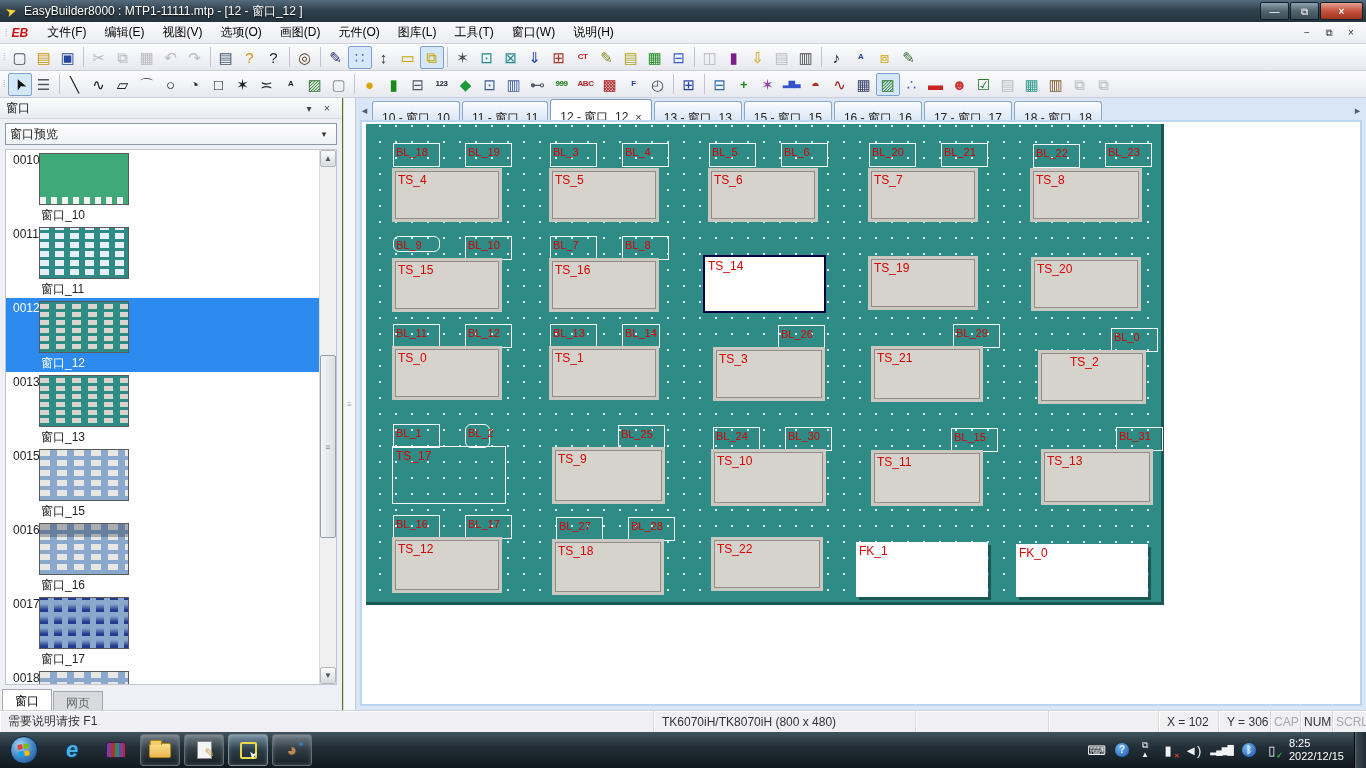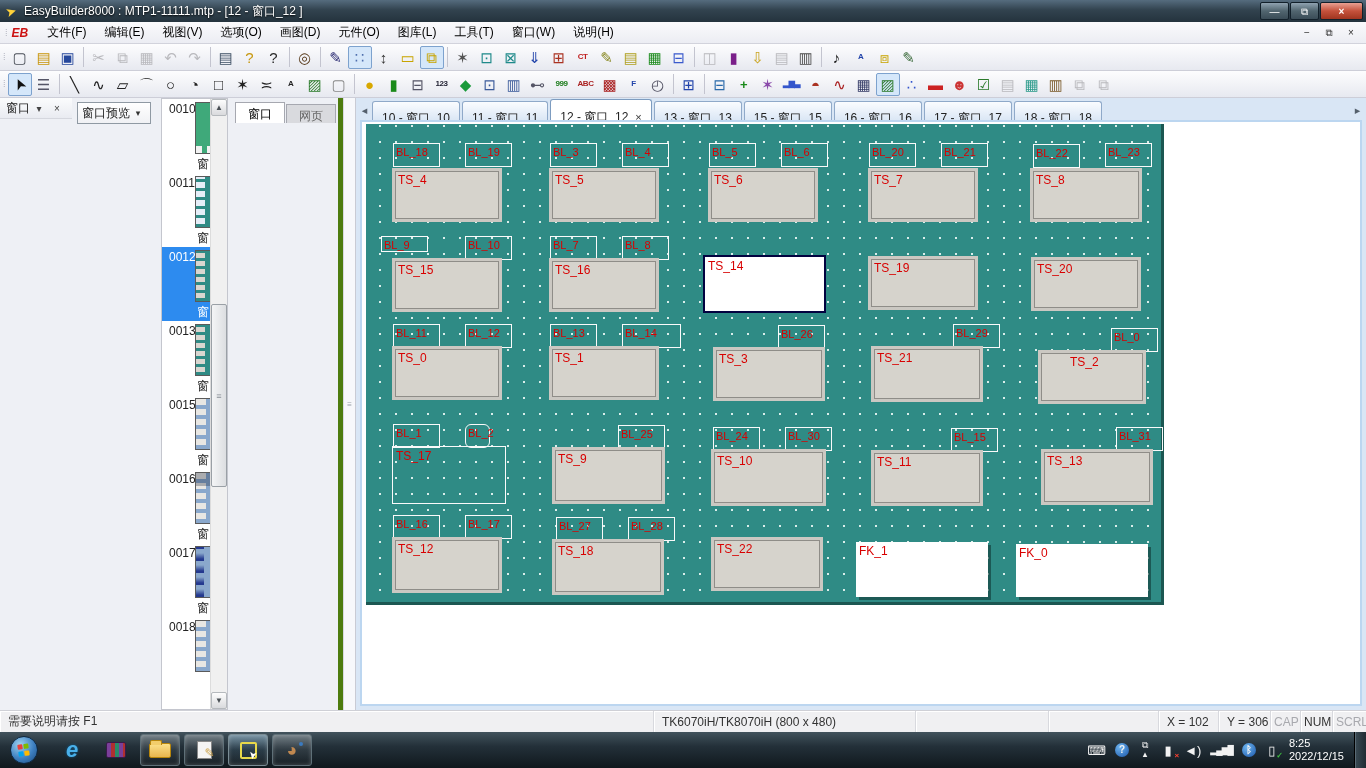--- a/index.html
+++ b/index.html
@@ -28,21 +28,21 @@
   .tb-btn.sel{background:#d5e7fa;border-color:#7da2ce}
   .tb-btn.dis .tb-ic{color:#b9b9bd !important}
   .tb-ic{font-size:15px;line-height:1}
   .tb-ic.tb-txt{font-size:8px;font-weight:bold;letter-spacing:-.5px}
   .tb-sep{display:inline-block;width:1px;height:20px;background:#c3c4cf;margin:0 3px;vertical-align:middle}
 
   
   .main{height:612px;display:flex}
 
   
-  .panel{width:343px;background:#eef0f5;border-right:5px solid #4d7c0f;display:flex;flex-direction:row}
+  .panel{width:343px;background:#eef0f5;border-right:1px solid #4d7c0f;display:flex;flex-direction:column}
   .panel-header{height:21px;display:flex;align-items:center;padding:0 6px;background:linear-gradient(#fbfcfd,#e9ebf1);border-bottom:1px solid #d5d7de}
   .panel-title{flex:1}
   .panel-hbtn{width:18px;text-align:center;color:#444;font-size:10px}
   .panel-combo{height:22px;margin:4px 5px;border:1px solid #8f99a3;background:linear-gradient(#fff,#f0f1f4);display:flex;align-items:center;padding:0 4px}
   .panel-combo .cb-text{flex:1}
   .cb-arrow{width:16px;text-align:center;color:#333;font-size:9px}
   .panel-list{flex:1;margin:0 5px;background:#fff;border:1px solid #c4c6ce;display:flex;overflow:hidden;position:relative}
   .plist-inner{flex:1;overflow:hidden}
   .p-item{height:74px;position:relative}
   .p-item.sel{background:#2d8bef;color:#fff}
@@ -561,21 +561,21 @@
           </div>
           <div class="w-bl" style="left: 667px; top: 20px; width: 47px; height: 24px;">
             <span class="wlabel">BL_22</span>
           </div>
           <div class="w-bl" style="left: 739px; top: 19px; width: 47px; height: 24px;">
             <span class="wlabel">BL_23</span>
           </div>
           <div class="w-ts" style="left: 664px; top: 44px; width: 112px; height: 54px;">
             <span class="wlabel wlabel-big">TS_8</span>
           </div>
-          <div class="w-bl" style="left: 15px; top: 112px; width: 47px; height: 16px;">
+          <div class="w-bl" style="left: 27px; top: 112px; width: 47px; height: 16px; border-radius: 6px;">
             <span class="wlabel">BL_9</span>
           </div>
           <div class="w-bl" style="left: 99px; top: 112px; width: 47px; height: 24px;">
             <span class="wlabel">BL_10</span>
           </div>
           <div class="w-ts" style="left: 26px; top: 134px; width: 110px; height: 54px;">
             <span class="wlabel wlabel-big">TS_15</span>
           </div>
           <div class="w-bl" style="left: 184px; top: 112px; width: 47px; height: 24px;">
             <span class="wlabel">BL_7</span>
@@ -600,21 +600,21 @@
           </div>
           <div class="w-bl" style="left: 99px; top: 200px; width: 47px; height: 24px;">
             <span class="wlabel">BL_12</span>
           </div>
           <div class="w-ts" style="left: 26px; top: 222px; width: 110px; height: 54px;">
             <span class="wlabel wlabel-big">TS_0</span>
           </div>
           <div class="w-bl" style="left: 184px; top: 200px; width: 47px; height: 24px;">
             <span class="wlabel">BL_13</span>
           </div>
-          <div class="w-bl" style="left: 256px; top: 200px; width: 59px; height: 24px;">
+          <div class="w-bl" style="left: 256px; top: 200px; width: 38px; height: 24px;">
             <span class="wlabel">BL_14</span>
           </div>
           <div class="w-ts" style="left: 183px; top: 222px; width: 110px; height: 54px;">
             <span class="wlabel wlabel-big">TS_1</span>
           </div>
           <div class="w-bl" style="left: 412px; top: 201px; width: 47px; height: 24px;">
             <span class="wlabel">BL_26</span>
           </div>
           <div class="w-ts" style="left: 347px; top: 223px; width: 112px; height: 54px;">
             <span class="wlabel wlabel-big">TS_3</span>

